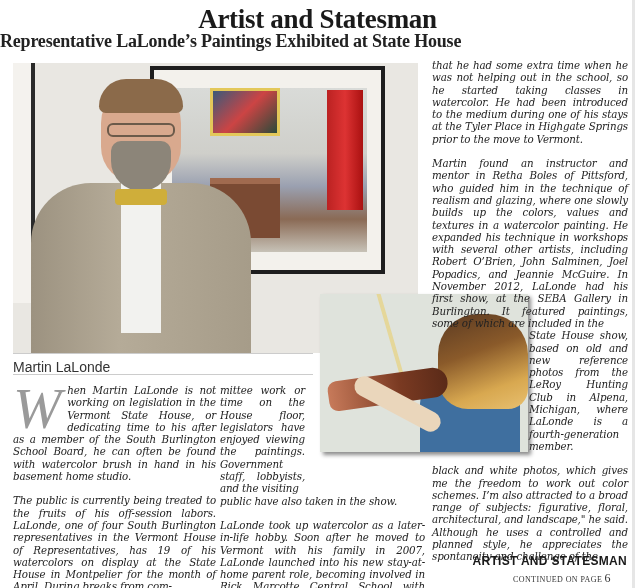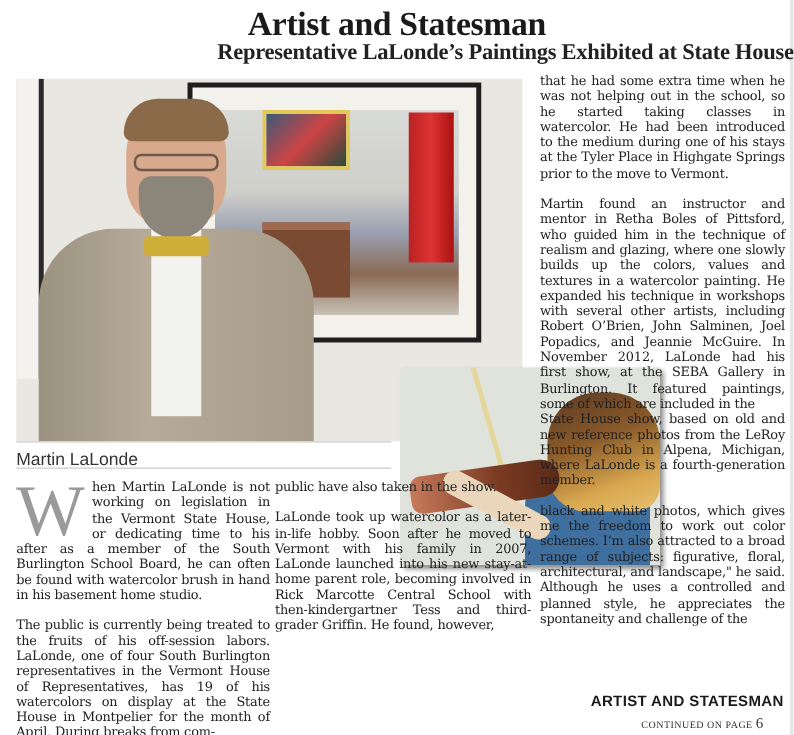--- a/index.html
+++ b/index.html
@@ -9,21 +9,21 @@
     font-family: "DejaVu Serif", "Liberation Serif", serif;
     color: #222;
   }
   .title {
     position: absolute; left: 0; top: 4px; width: 635px;
     text-align: center; font-family: "Liberation Serif", serif;
     font-weight: bold; font-size: 27px; color: #1a1a1a; letter-spacing: -0.3px;
   }
   .subtitle {
     position: absolute; left: 0; top: 31px; width: 635px;
-    text-align: right; font-family: "Liberation Serif", serif;
+    text-align: left; font-family: "Liberation Serif", serif;
     font-size: 18px; color: #222; letter-spacing: -0.2px;
   }
   .photo-main {
     position: absolute; left: 13px; top: 63px; width: 405px; height: 290px;
     background: #e9e7e2; overflow: hidden;
   }
   .photo-main .leftframe {
     position: absolute; left: 0; top: 0; width: 22px; height: 240px;
     border-right: 4px solid #2a2a2a; background: #f4f2ee;
   }
@@ -113,30 +113,30 @@
     border-radius: 12px 20px 20px 12px; transform: rotate(-8deg);
   }
   .photo-violin .arm {
     position: absolute; left: 30px; top: 100px; width: 95px; height: 20px;
     background: #ead6bb; border-radius: 10px; transform: rotate(28deg);
   }
   .col {
     position: absolute; font-size: 10.3px; line-height: 12.3px; text-align: justify;
     color: #222; letter-spacing: -0.15px;
   }
-  .col p { margin-bottom: 12px; }
+  .col p { margin-bottom: 12px; font-style: italic; }
   .col1 { left: 13px; top: 384px; width: 203px; }
   .col2 { left: 220px; top: 384px; width: 205px; }
   .col3 { left: 432px; top: 59px; width: 196px; }
   .dropcap {
     float: left; font-size: 58px; line-height: 46px; color: #9a9a9a;
     margin: 2px 6px 0 0; font-family: "Liberation Serif", serif;
   }
   .col2 .narrow { width: 85px; }
-  .col3 .right-align { }
+  .col3 .right-align { margin-left: 97px; }
   .footer-title {
     position: absolute; right: 8px; top: 554px;
     font-family: "Liberation Sans", sans-serif; font-weight: bold; font-size: 12px;
     color: #1a1a1a; letter-spacing: 0.3px;
   }
   .footer-cont {
     position: absolute; right: 24px; top: 571px;
     font-family: "Liberation Serif", serif; font-size: 8px; color: #333; letter-spacing: 0.4px;
   }
   .footer-cont .page { font-size: 12px; }
@@ -183,20 +183,23 @@
   <div class="violin"></div>
   <div class="arm"></div>
 </div>
 
 <div class="col col1">
   <p><span class="dropcap">W</span><span>hen Martin LaLonde is not working on legislation in the Vermont State House, or dedicating time to his after as a member of the South Burlington School Board, he can often be found with watercolor brush in hand in his basement home studio.</span></p>
   <p>The public is currently being treated to the fruits of his off-session labors. LaLonde, one of four South Burlington representatives in the Vermont House of Representatives, has 19 of his watercolors on display at the State House in Montpelier for the month of April.  During breaks from com-</p>
 </div>
 
 <div class="col col2">
+  <p style="margin-bottom:0">
+      <span class="narrow" style="display:block;width:85px;">mittee work or time on the House floor, legislators have enjoyed viewing the paintings. Government staff, lobbyists, and the visiting</span>
+    </p>
   <p>public have also taken in the show.</p>
   <p>LaLonde took up watercolor as a later-in-life hobby. Soon after he moved to Vermont with his family in 2007, LaLonde launched into his new stay-at-home parent role, becoming involved in Rick Marcotte Central School with then-kindergartner Tess and third-grader Griffin. He found, however,</p>
 </div>
 
 <div class="col col3">
   <p>that he had some extra time when he was not helping out in the school, so he started taking classes in watercolor. He had been introduced to the medium during one of his stays at the Tyler Place in Highgate Springs prior to the move to Vermont.</p>
   <p style="margin-bottom:0"><span>Martin found an instructor and mentor in Retha Boles of Pittsford, who guided him in the technique of realism and glazing, where one slowly builds up the colors, values and textures in a watercolor painting. He expanded his technique in workshops with several other artists, including Robert O’Brien, John Salminen, Joel Popadics, and Jeannie McGuire. In November 2012, LaLonde had his first show, at the SEBA Gallery in Burlington. It featured paintings, some of which are included in the</span></p>
   <p class="right-align">State House show, based on old and new reference photos from the LeRoy Hunting Club in Alpena, Michigan, where LaLonde is a fourth-generation member.</p>
   <p>black and white photos, which gives me the freedom to work out color schemes. I’m also attracted to a broad range of subjects: figurative, floral, architectural, and landscape," he said.  Although he uses a controlled and planned style, he appreciates the spontaneity and challenge of the</p>
 </div>

